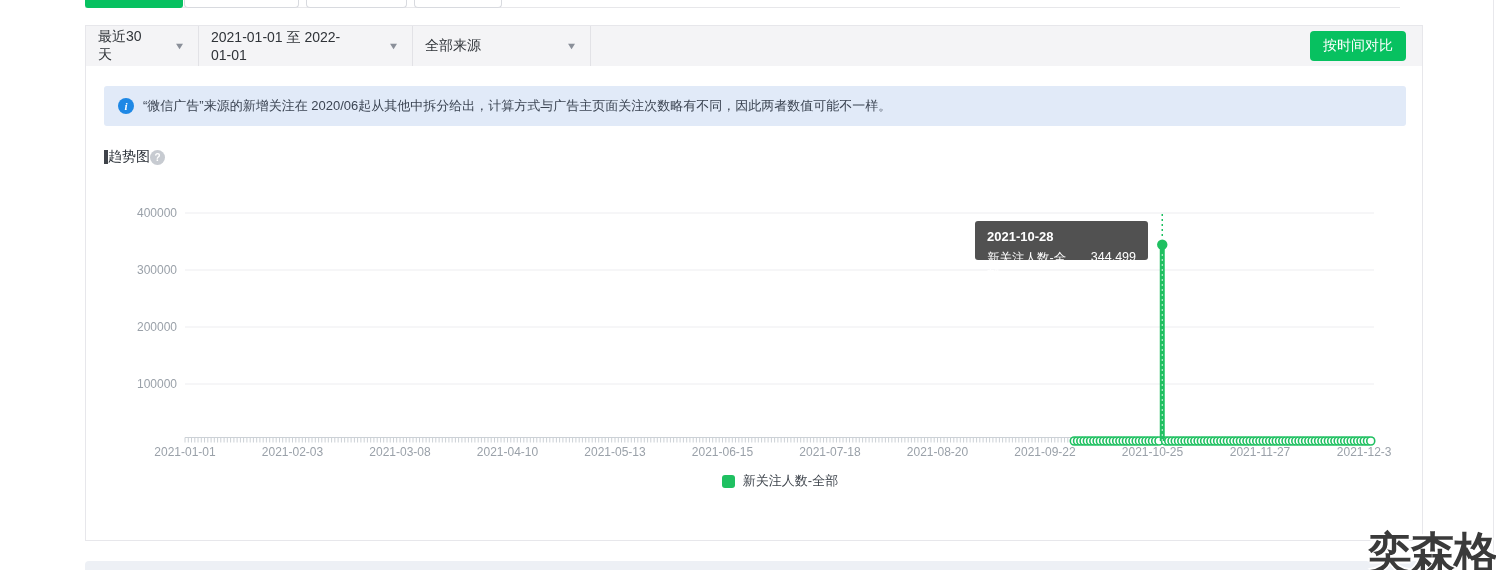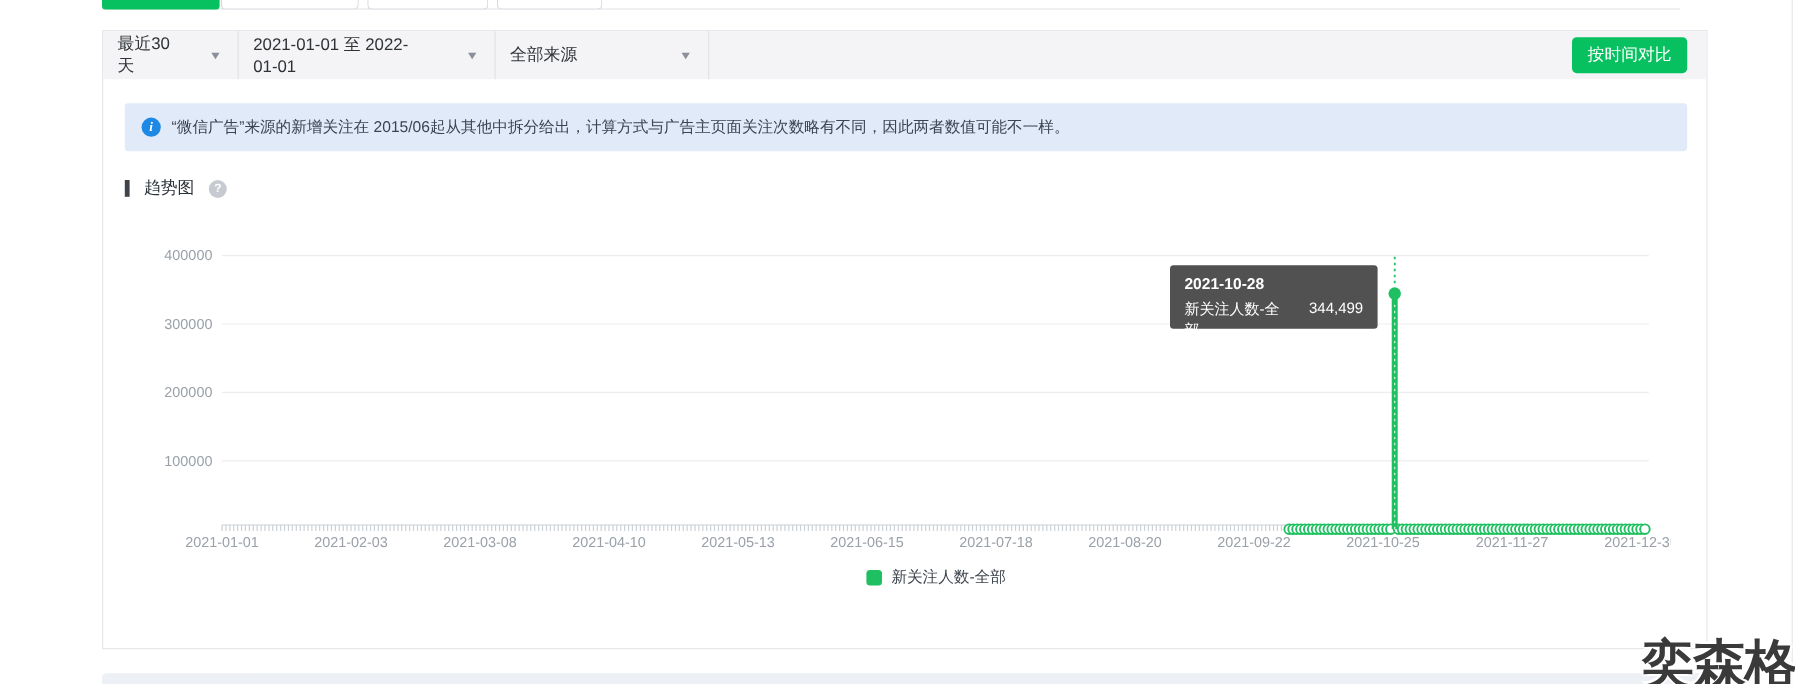--- a/index.html
+++ b/index.html
@@ -29,30 +29,30 @@
   .btn-green { align-self:center; margin-right:16px; width:96px; height:30px;
     background:#07c160; color:#fff; font-size:14px; border:none; border-radius:4px;
     cursor:pointer; font-family:inherit; }
 
   .banner { margin:20px 16px 0 18px; height:40px; background:#e1eaf8; border-radius:3px;
     display:flex; align-items:center; padding:0 14px; gap:9px; }
   .info-icon { flex:0 0 auto; width:16px; height:16px; border-radius:50%; background:#1e88e5;
     color:#fff; font:italic bold 11px/16px "Liberation Serif","DejaVu Serif",serif; text-align:center; }
   .banner-text { font-size:13px; color:#3b4452; }
 
-  .sec-head { margin:22px 0 0 18px; display:flex; align-items:center; gap:12px; }
+  .sec-head { margin:22px 0 0 18px; display:flex; align-items:center; gap:0; }
   .sec-bar { width:4px; height:14px; background:#3f434a; }
   .sec-title { font-size:14px; color:#2b3138; }
   .help-icon { width:15px; height:15px; border-radius:50%; background:#c7cbd1; color:#fff;
     font-size:10px; font-weight:bold; line-height:15px; text-align:center; cursor:pointer; }
 
   
   #chart { position:absolute; left:0; top:0; z-index:2; pointer-events:none; }
 
-  .tooltip { position:absolute; left:975px; top:221px; width:173px; height:53px;
+  .tooltip { position:absolute; left:975px; top:221px; width:173px; height:39px;
     background:rgba(66,66,66,0.92); border-radius:3px; padding:8px 12px; z-index:3; color:#fff; }
   .tt-title { font-size:13px; font-weight:bold; }
   .tt-row { margin-top:6px; display:flex; justify-content:space-between; gap:14px; font-size:12.5px; }
   .tt-val { font-weight:normal; }
 
   .legend { position:absolute; left:185px; top:472px; width:1190px; z-index:3;
     display:flex; align-items:center; justify-content:center; gap:8px; cursor:pointer; }
   .legend-marker { width:13px; height:13px; border-radius:3px; background:#1fc061; }
   .legend-label { font-size:13px; color:#3f454d; }
 
@@ -90,21 +90,21 @@
       <span>全部来源</span>
       <span class="caret">▼</span>
     </div>
     <div class="vdiv"></div>
     <div class="fb-spacer"></div>
     <button class="btn-green">按时间对比</button>
   </div>
 
   <div class="banner">
     <span class="info-icon">i</span>
-    <span class="banner-text">“微信广告”来源的新增关注在 2015/06起从其他中拆分给出，计算方式与广告主页面关注次数略有不同，因此两者数值可能不一样。</span>
+    <span class="banner-text">“微信广告”来源的新增关注在 2020/06起从其他中拆分给出，计算方式与广告主页面关注次数略有不同，因此两者数值可能不一样。</span>
   </div>
 
   <div class="sec-head">
     <span class="sec-bar"></span>
     <span class="sec-title">趋势图</span>
     <span class="help-icon">?</span>
   </div>
 </div>
 
 <svg id="chart" width="1392" height="570" viewBox="0 0 1392 570">

